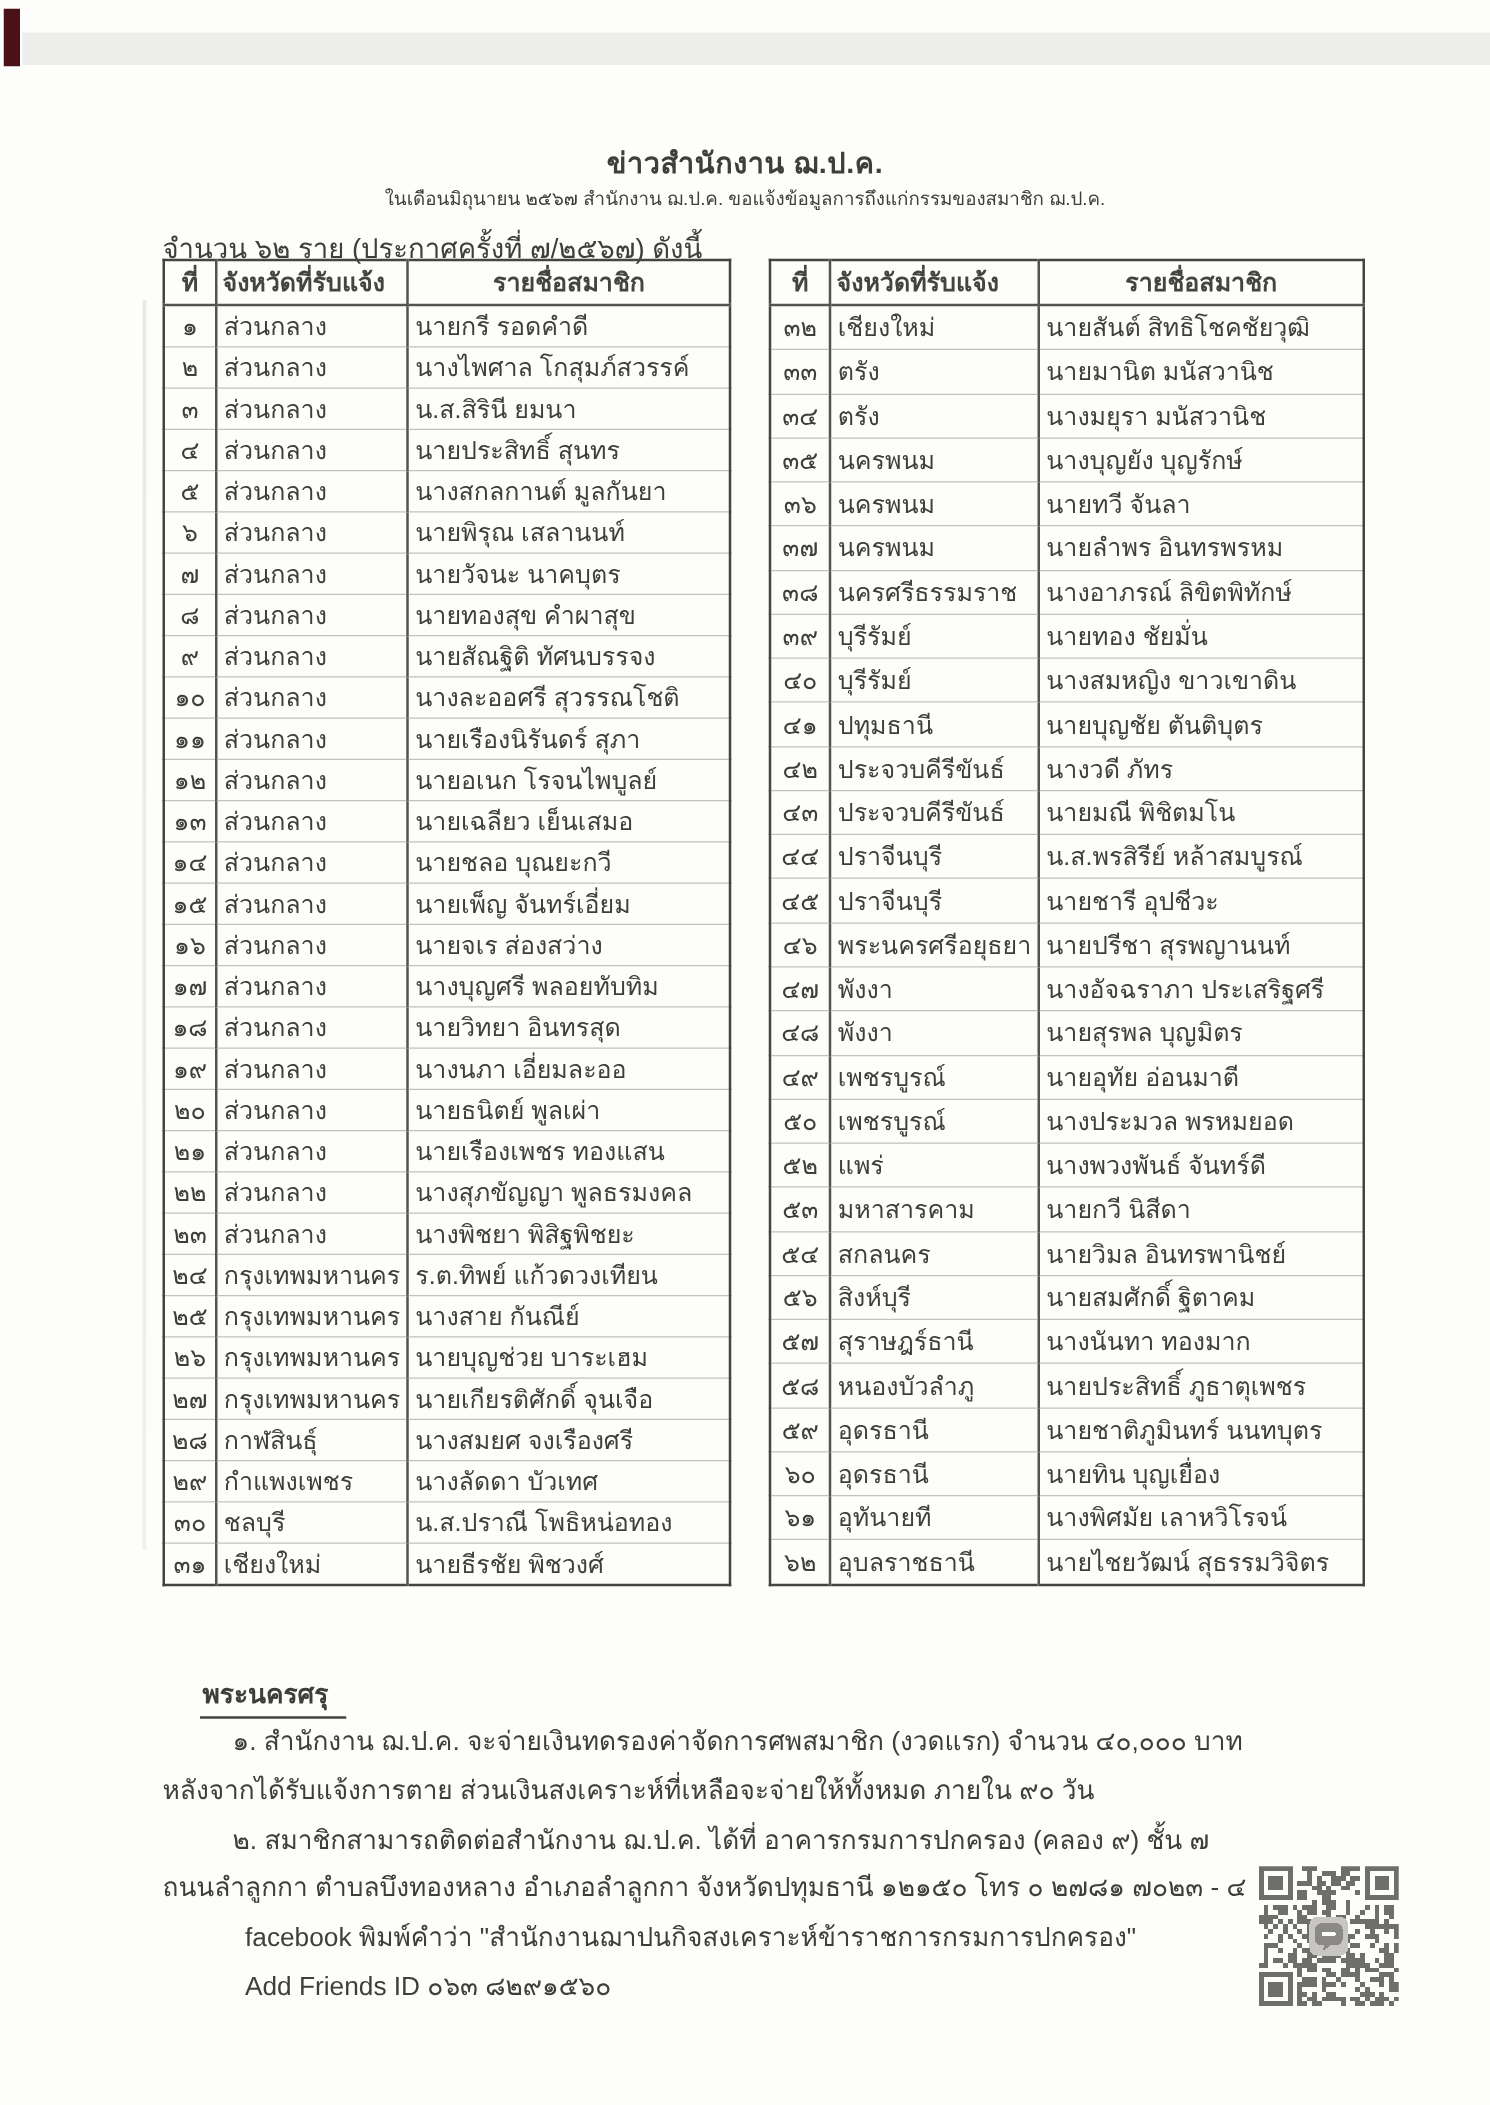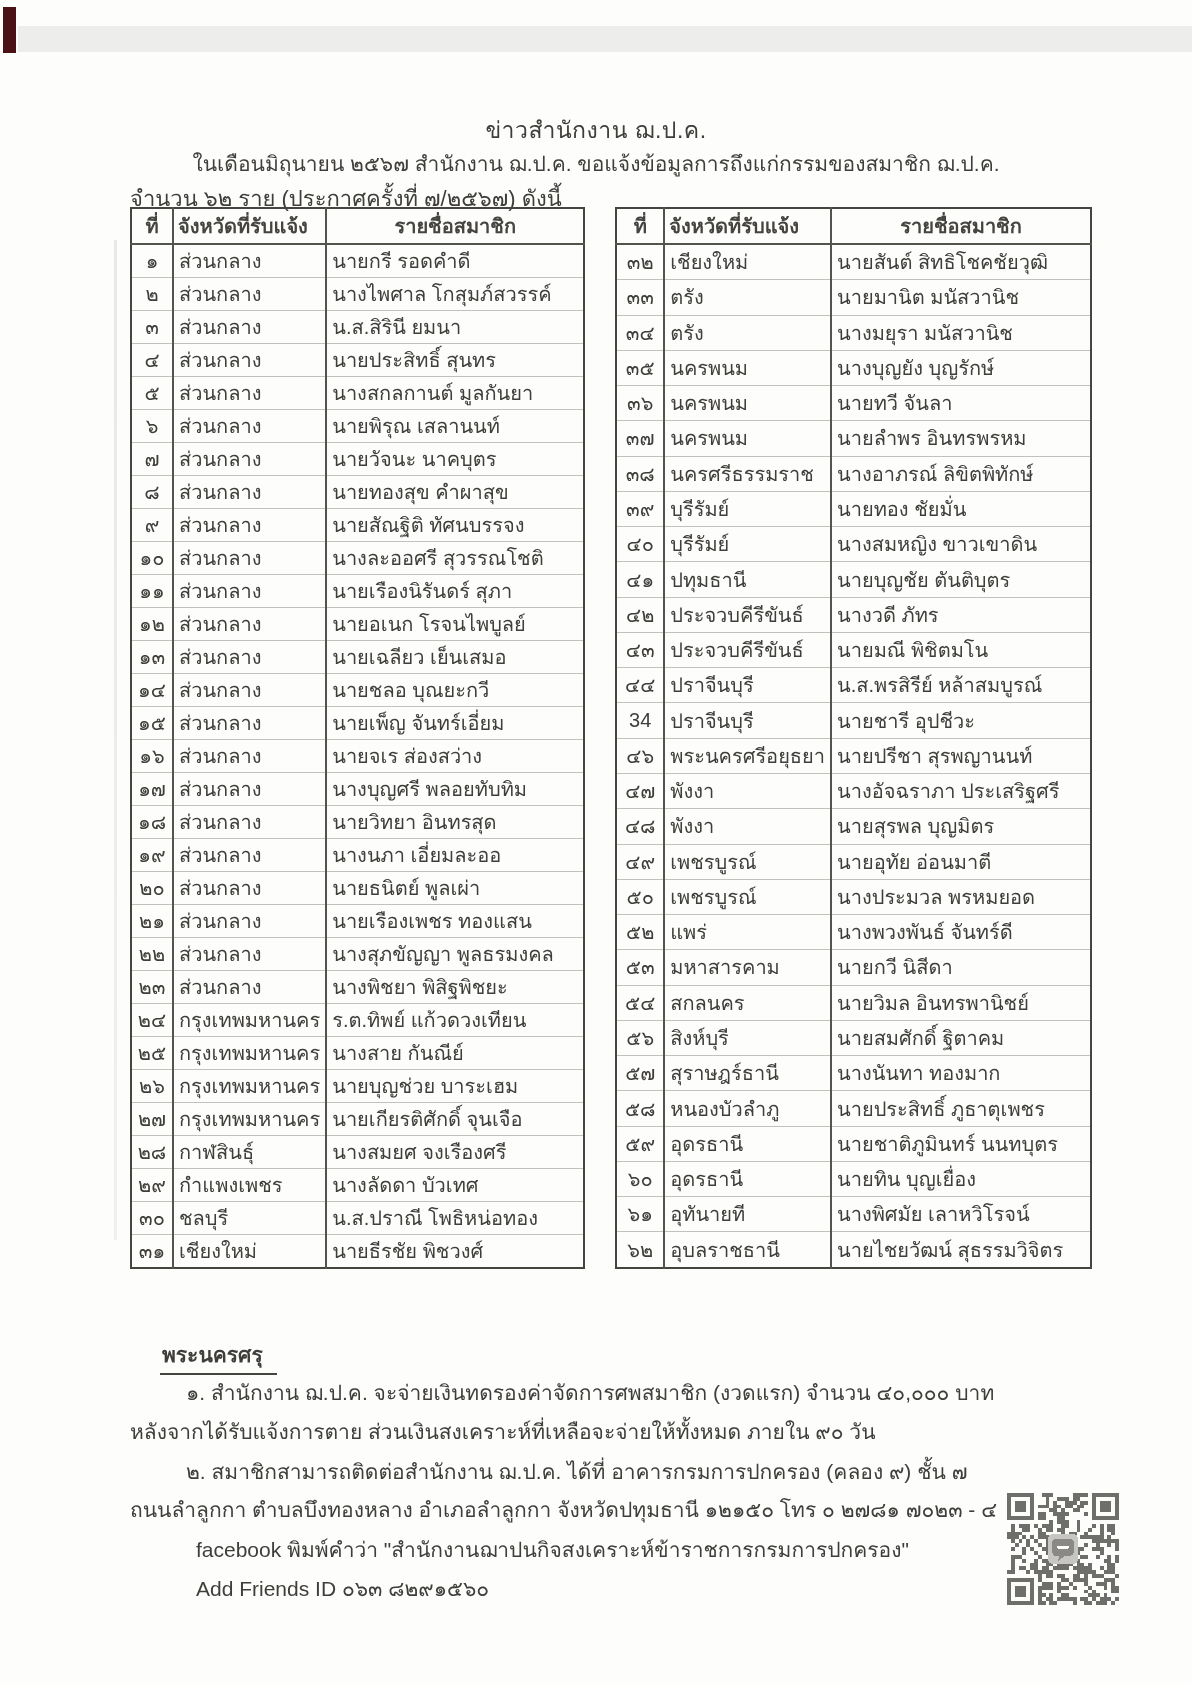--- a/index.html
+++ b/index.html
@@ -14,25 +14,25 @@
   .scan-band{
     position:absolute;left:18px;top:26px;width:1174px;height:26px;
     background:#ededeb;
   }
   .corner-mark{
     position:absolute;left:3px;top:7px;width:13px;height:46px;
     background:#4a1217;
   }
   .hdr-title{
     position:absolute;left:0;top:112px;width:1192px;
-    text-align:center;font-size:23px;font-weight:400;letter-spacing:.5px;
+    text-align:center;font-size:23px;font-weight:700;letter-spacing:.5px;
   }
   .hdr-sub{
     position:absolute;left:0;top:147px;width:1192px;
-    text-align:center;font-size:21px;
+    text-align:center;font-size:15px;
   }
   .hdr-sub2{
     position:absolute;left:130px;top:181px;font-size:22px;
   }
   .tables{
     position:absolute;left:130px;top:207px;display:flex;gap:30px;
   }
   table{
     border-collapse:collapse;
     background:transparent;
@@ -338,21 +338,21 @@
           <td>๔๓</td>
           <td>ประจวบคีรีขันธ์</td>
           <td>นายมณี พิชิตมโน</td>
         </tr>
         <tr>
           <td>๔๔</td>
           <td>ปราจีนบุรี</td>
           <td>น.ส.พรสิรีย์ หล้าสมบูรณ์</td>
         </tr>
         <tr>
-          <td>34</td>
+          <td>๔๕</td>
           <td>ปราจีนบุรี</td>
           <td>นายชารี อุปชีวะ</td>
         </tr>
         <tr>
           <td>๔๖</td>
           <td>พระนครศรีอยุธยา</td>
           <td>นายปรีชา สุรพญานนท์</td>
         </tr>
         <tr>
           <td>๔๗</td>

